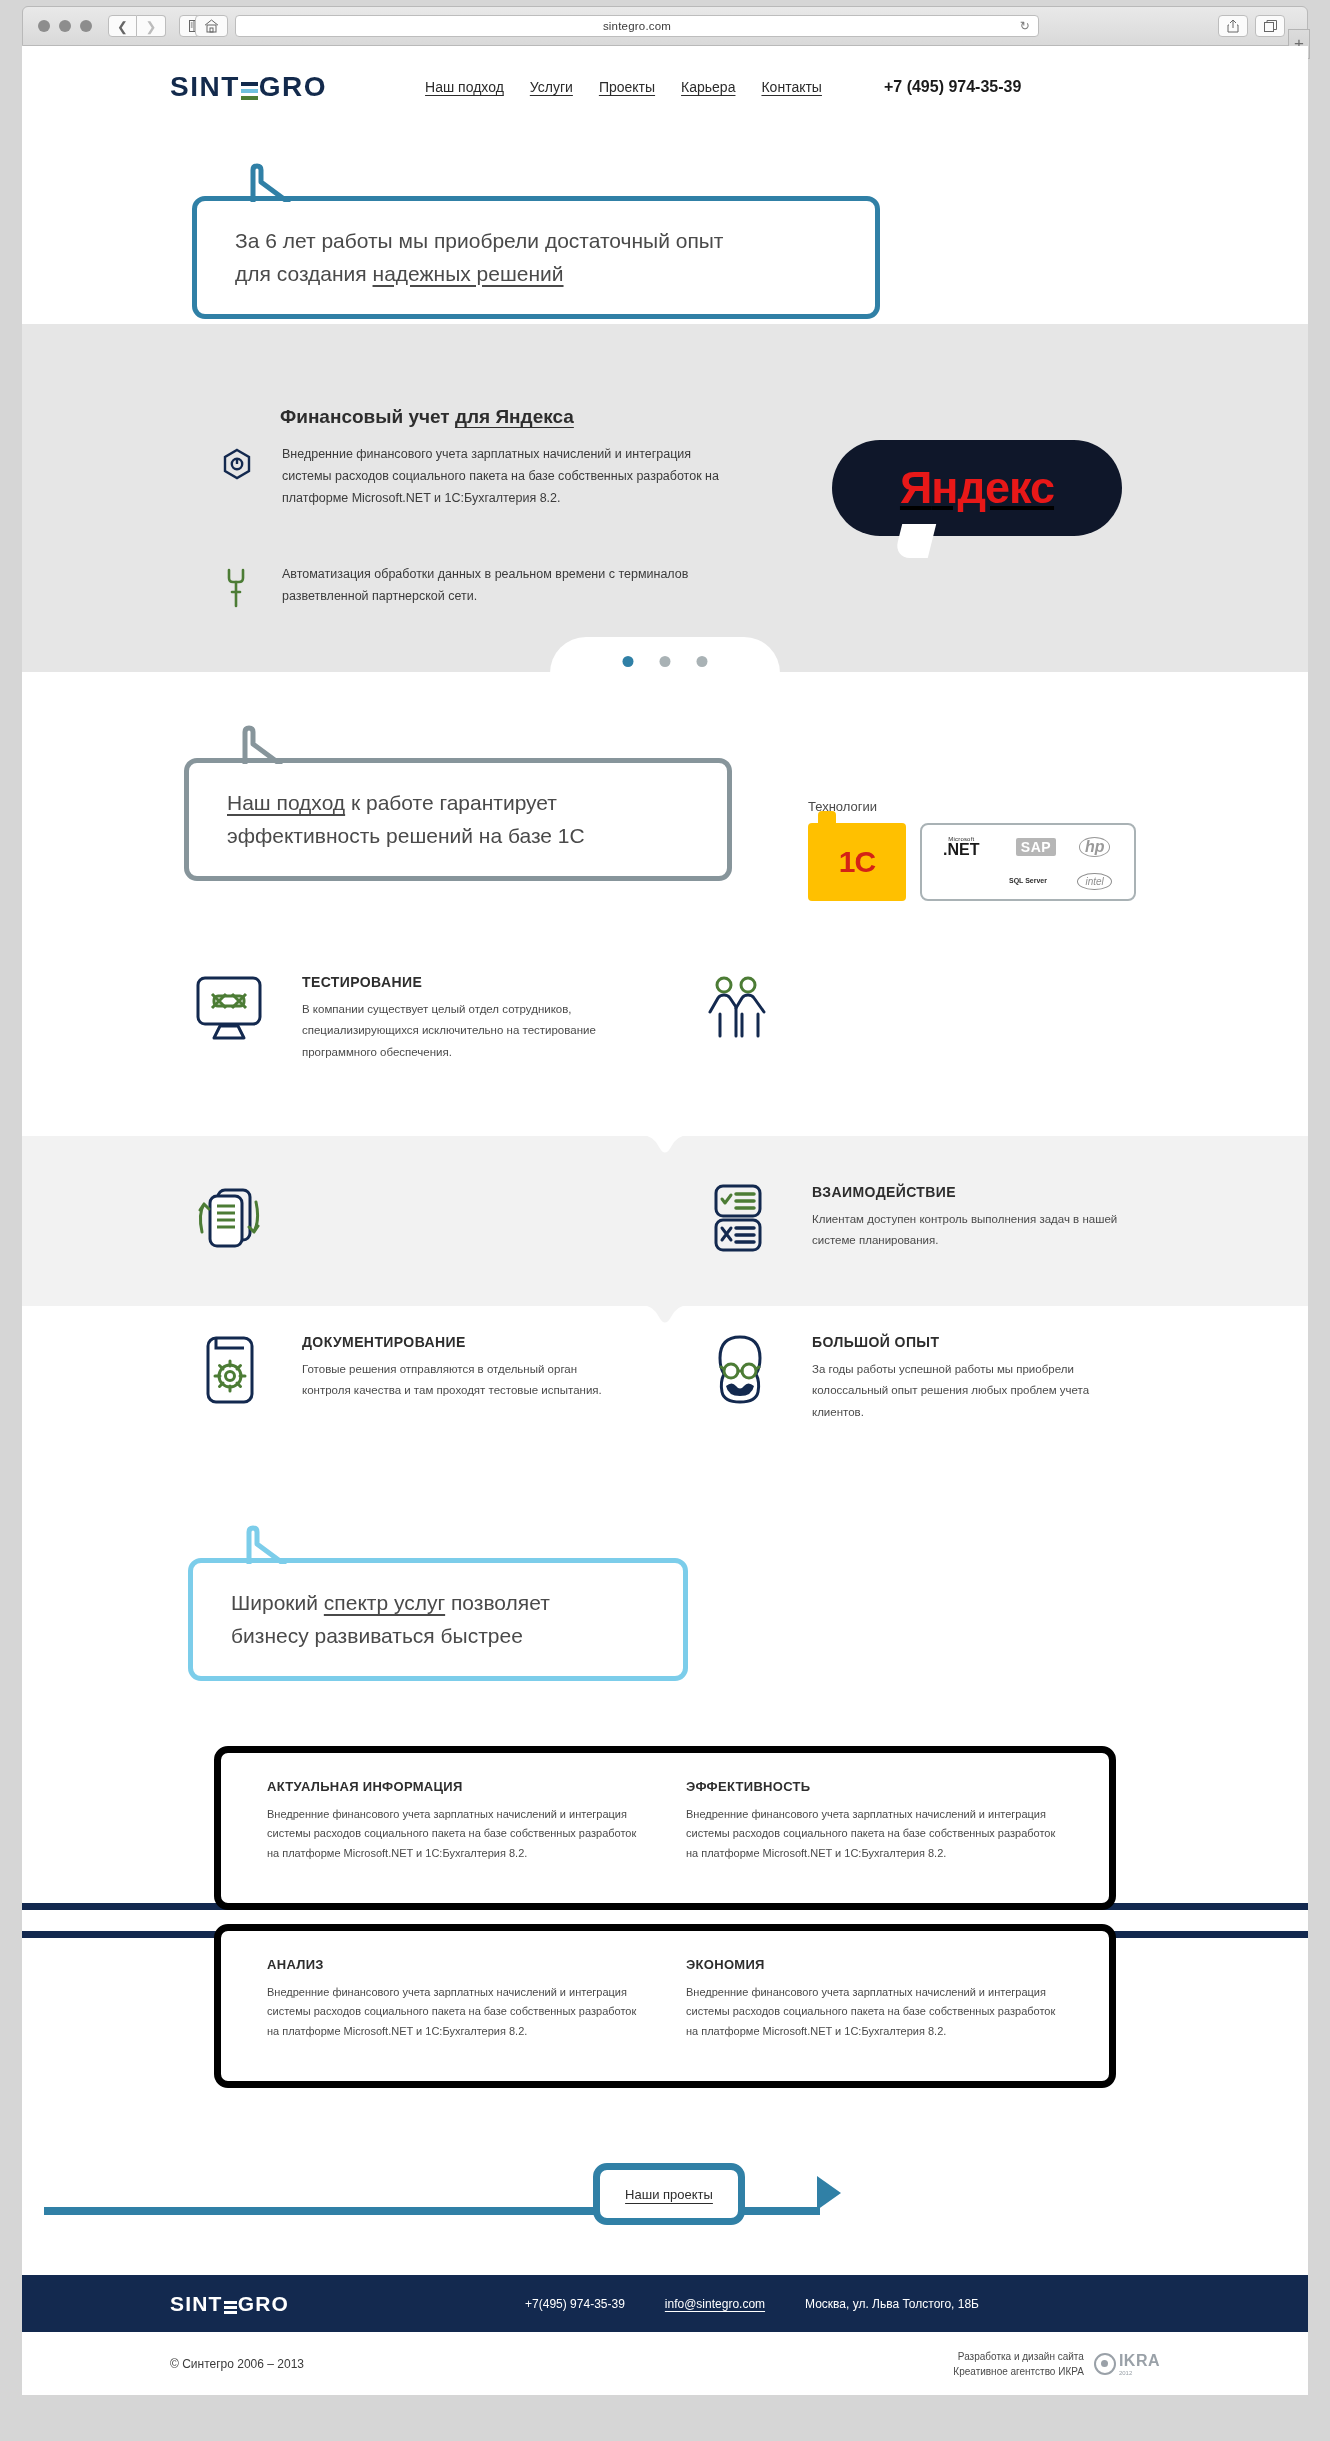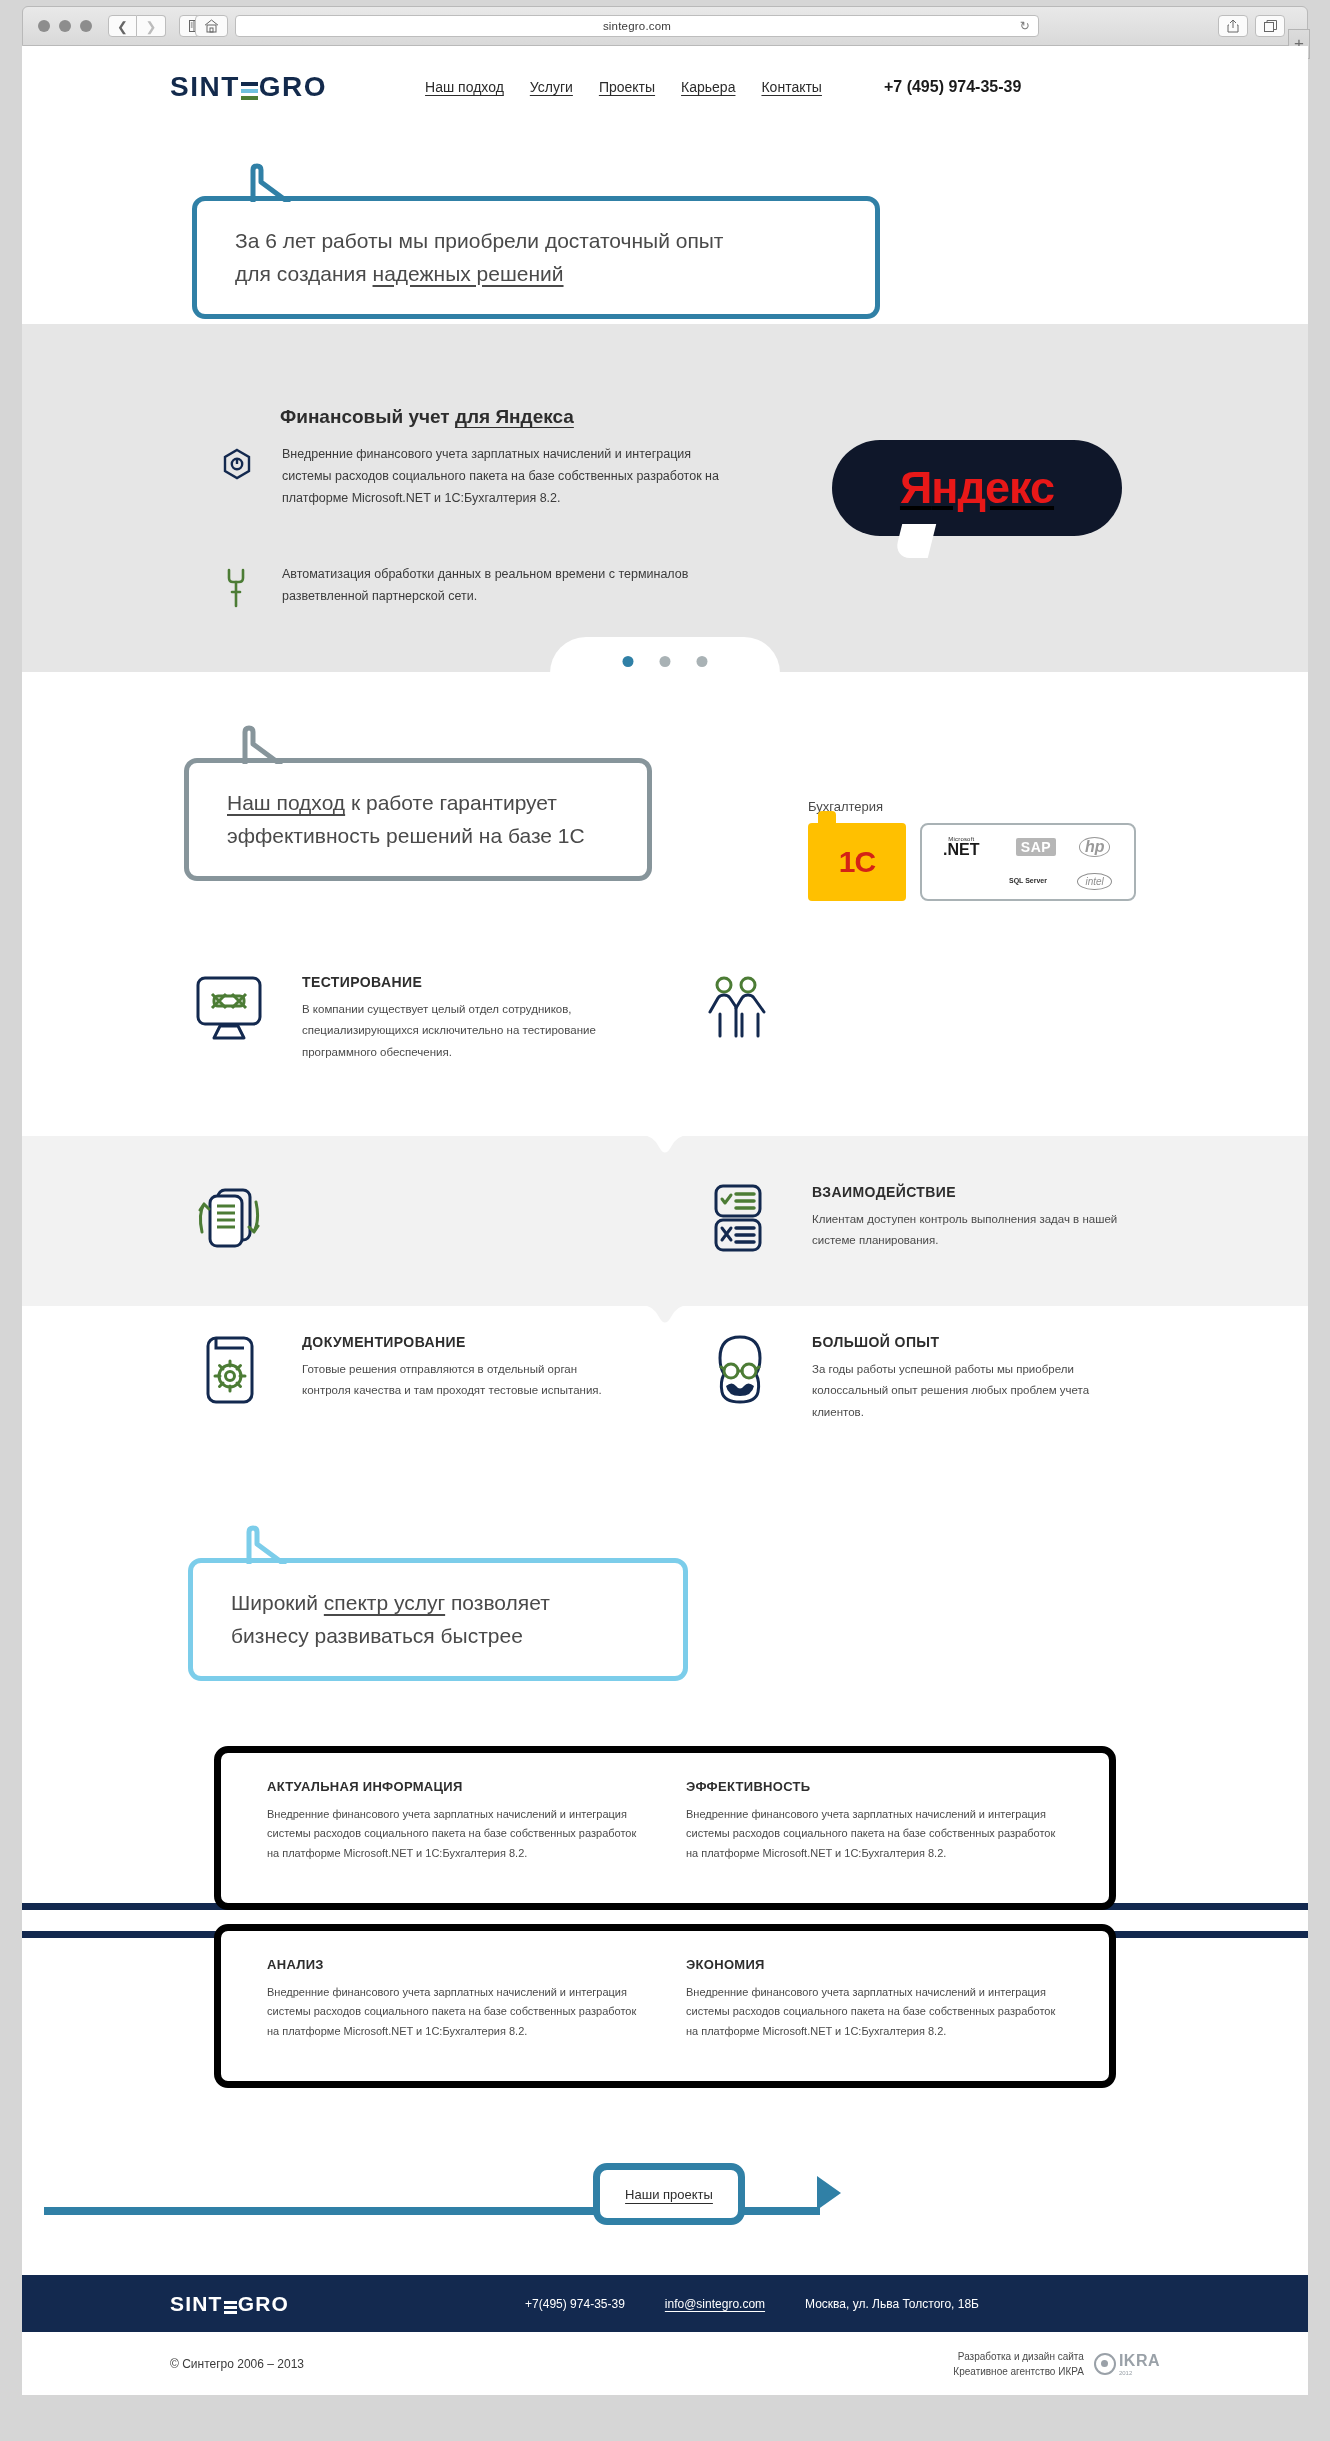--- a/index.html
+++ b/index.html
@@ -94,21 +94,21 @@
   }
   .bubble .tail {
     position: absolute; width: 46px; height: 40px; left: 56px; top: -34px;
     overflow: hidden;
   }
   .bubble .tail svg { display:block; }
   .bubble u { text-decoration: underline; text-underline-offset: 4px; }
 
   #bubble1 { left: 170px; top: 150px; width: 688px; }
   #bubble1 .body { border-color: #3080a6; }
-  #bubble2 { left: 162px; top: 712px; width: 468px; }
+  #bubble2 { left: 162px; top: 712px; width: 548px; }
   #bubble2 .body { border-color: #87959b; }
   #bubble3 { left: 166px; top: 1512px; width: 500px; }
   #bubble3 .body { border-color: #7ccdea; }
 
   
   .slider-band {
     position: absolute; left: 0; top: 278px; width: 1286px; height: 348px;
     background: #e6e6e6;
   }
   .band-notch {
@@ -367,21 +367,21 @@
         <svg width="60" height="42" viewBox="0 0 60 42">
           <path d="M5 40 L5 8 Q5 4 9 4 Q13 4 13 8 L13 20 L40 40" fill="none" stroke="#87959b" stroke-width="5" stroke-linecap="round" stroke-linejoin="round"></path>
         </svg>
       </div>
       <div class="body">
         <div><u>Наш подход</u><span> к работе гарантирует</span></div>
         <div>эффективность решений на базе 1С</div>
       </div>
     </div>
 
-    <div class="tech-label">Бухгалтерия</div>
+    <div class="tech-label">Технологии</div>
     <div class="tech-1c">
       <div class="tech-1c-logo">1С</div>
     </div>
     <div class="tech-box">
       <div class="tl">
         <div class="ms">Microsoft</div>
         <div class="net">.NET</div>
       </div>
       <div class="tl">
         <span class="sap">SAP</span>

